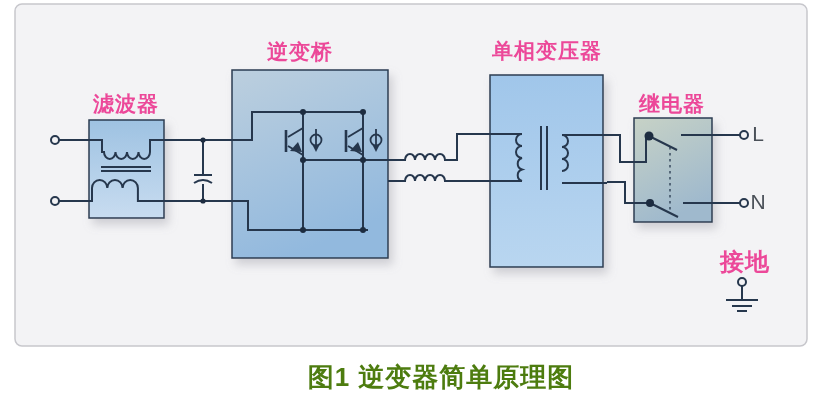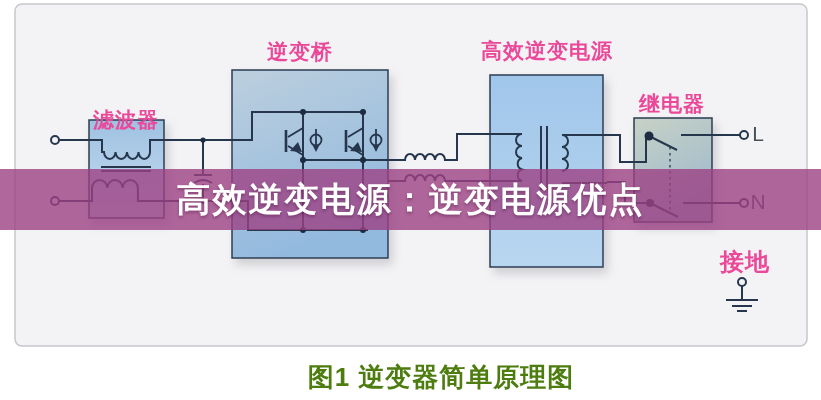--- a/index.html
+++ b/index.html
@@ -157,26 +157,23 @@
 
     <g fill="#f3f3f5" stroke="#26374d" stroke-width="2">
       <circle cx="55" cy="140" r="4"></circle>
       <circle cx="55" cy="201" r="4"></circle>
       <circle cx="744" cy="135" r="4"></circle>
       <circle cx="744" cy="203" r="4"></circle>
       <circle cx="742" cy="282" r="4"></circle>
     </g>
   </svg>
 
-  <div class="comp-label" style="left:126px;top:120px;">滤波器</div>
+  <div class="comp-label" style="left:126px;top:104px;">滤波器</div>
   <div class="comp-label" style="left:300px;top:52px;">逆变桥</div>
-  <div class="comp-label" style="left:547px;top:51px;">高效逆变电源</div>
+  <div class="comp-label" style="left:547px;top:51px;">单相变压器</div>
   <div class="comp-label" style="left:672px;top:104px;">继电器</div>
   <div class="comp-label" style="left:745px;top:262px;font-size:24px;">接地</div>
   <div class="term-label" style="left:758px;top:134px;">L</div>
   <div class="term-label" style="left:758px;top:202px;">N</div>
 
-  <div class="banner">
-    <span class="banner-text">高效逆变电源：逆变电源优点</span>
-  </div>
 
   <div class="caption">图1 逆变器简单原理图</div>
 </div>
 
 </body></html>

